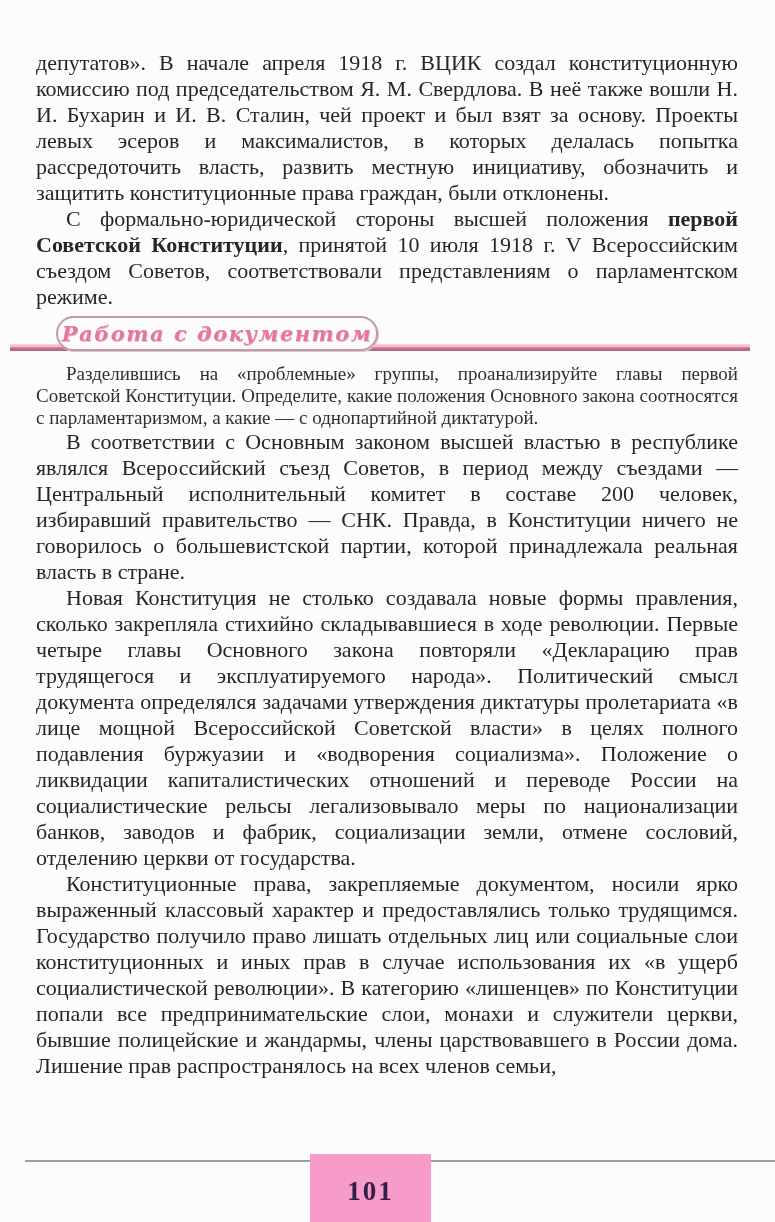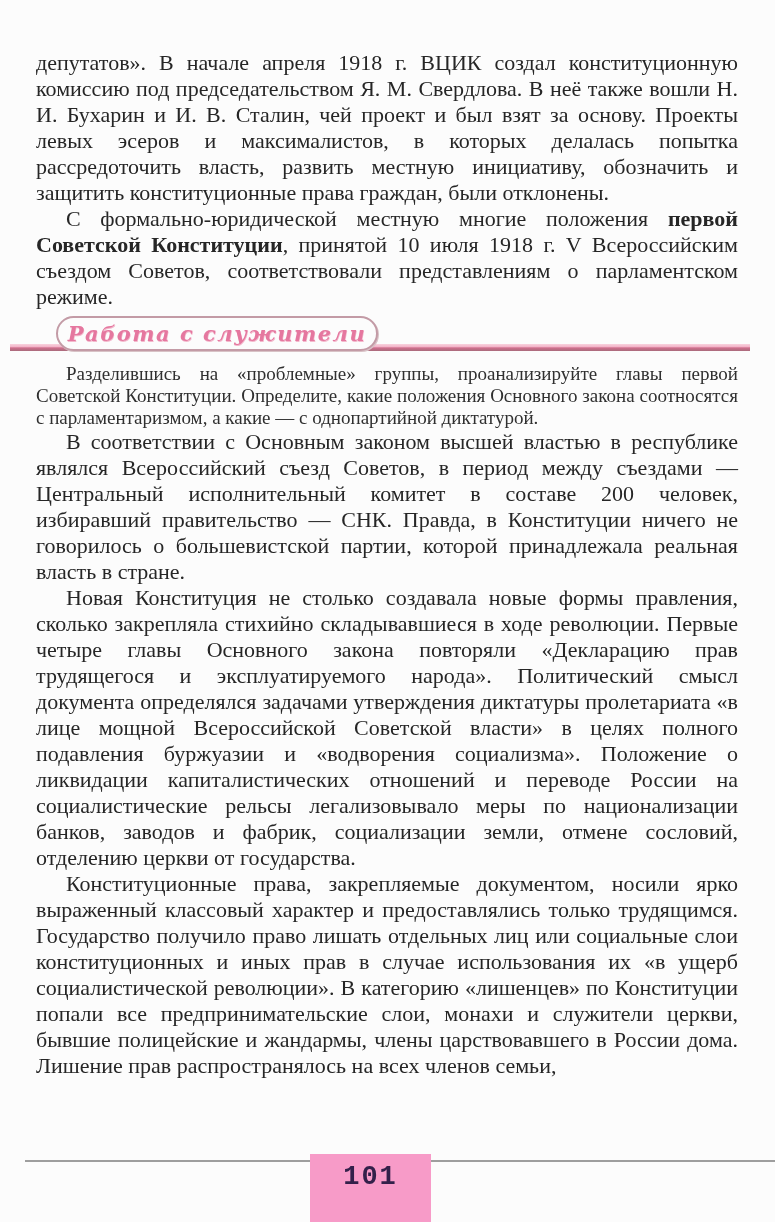--- a/index.html
+++ b/index.html
@@ -87,42 +87,42 @@
     top: 1154px;
     width: 121px;
     height: 68px;
     background: #f79bc8;
     z-index: 2;
     display: flex;
     align-items: flex-start;
     justify-content: center;
   }
   .page-number {
-    margin-top: 8px;
-    font-family: Liberation Mono, monospace;
+    margin-top: 22px;
+    font-family: Liberation Serif, serif;
     font-weight: bold;
     font-size: 27px;
     letter-spacing: 2px;
     color: #33204a;
   }
 </style>
 </head>
 <body>
 
 <div class="page">
 
   <div class="text-col">
 
     <p>депутатов». В начале апреля 1918 г. ВЦИК создал конституционную комиссию под председательством Я. М. Свердлова. В неё также вошли Н. И. Бухарин и И. В. Сталин, чей проект и был взят за основу. Проекты левых эсеров и максималистов, в которых делалась попытка рассредоточить власть, развить местную инициативу, обозначить и защитить конституционные права граждан, были отклонены.</p>
 
-    <p class="indent"><span>С формально-юридической местную многие положения </span><span class="bold-run">первой Советской Конституции</span><span>, принятой 10 июля 1918 г. V Всероссийским съездом Советов, соответствовали представлениям о парламентском режиме.</span></p>
+    <p class="indent"><span>С формально-юридической стороны высшей положения </span><span class="bold-run">первой Советской Конституции</span><span>, принятой 10 июля 1918 г. V Всероссийским съездом Советов, соответствовали представлениям о парламентском режиме.</span></p>
 
     <div class="badge-row">
       <div class="doc-badge">
-        <span class="badge-text">Работа с служители</span>
+        <span class="badge-text">Работа с документом</span>
       </div>
       <div class="section-rule"></div>
     </div>
 
     <p class="doc-task indent">Разделившись на «проблемные» группы, проанализируйте главы первой Советской Конституции. Определите, какие положения Основного закона соотносятся с парламентаризмом, а какие — с однопартийной диктатурой.</p>
 
     <p class="indent">В соответствии с Основным законом высшей властью в республике являлся Всероссийский съезд Советов, в период между съездами — Центральный исполнительный комитет в составе 200 человек, избиравший правительство — СНК. Правда, в Конституции ничего не говорилось о большевистской партии, которой принадлежала реальная власть в стране.</p>
 
     <p class="indent">Новая Конституция не столько создавала новые формы правления, сколько закрепляла стихийно складывавшиеся в ходе революции. Первые четыре главы Основного закона повторяли «Декларацию прав трудящегося и эксплуатируемого народа». Политический смысл документа определялся задачами утверждения диктатуры пролетариата «в лице мощной Всероссийской Советской власти» в целях полного подавления буржуазии и «водворения социализма». Положение о ликвидации капиталистических отношений и переводе России на социалистические рельсы легализовывало меры по национализации банков, заводов и фабрик, социализации земли, отмене сословий, отделению церкви от государства.</p>
 

